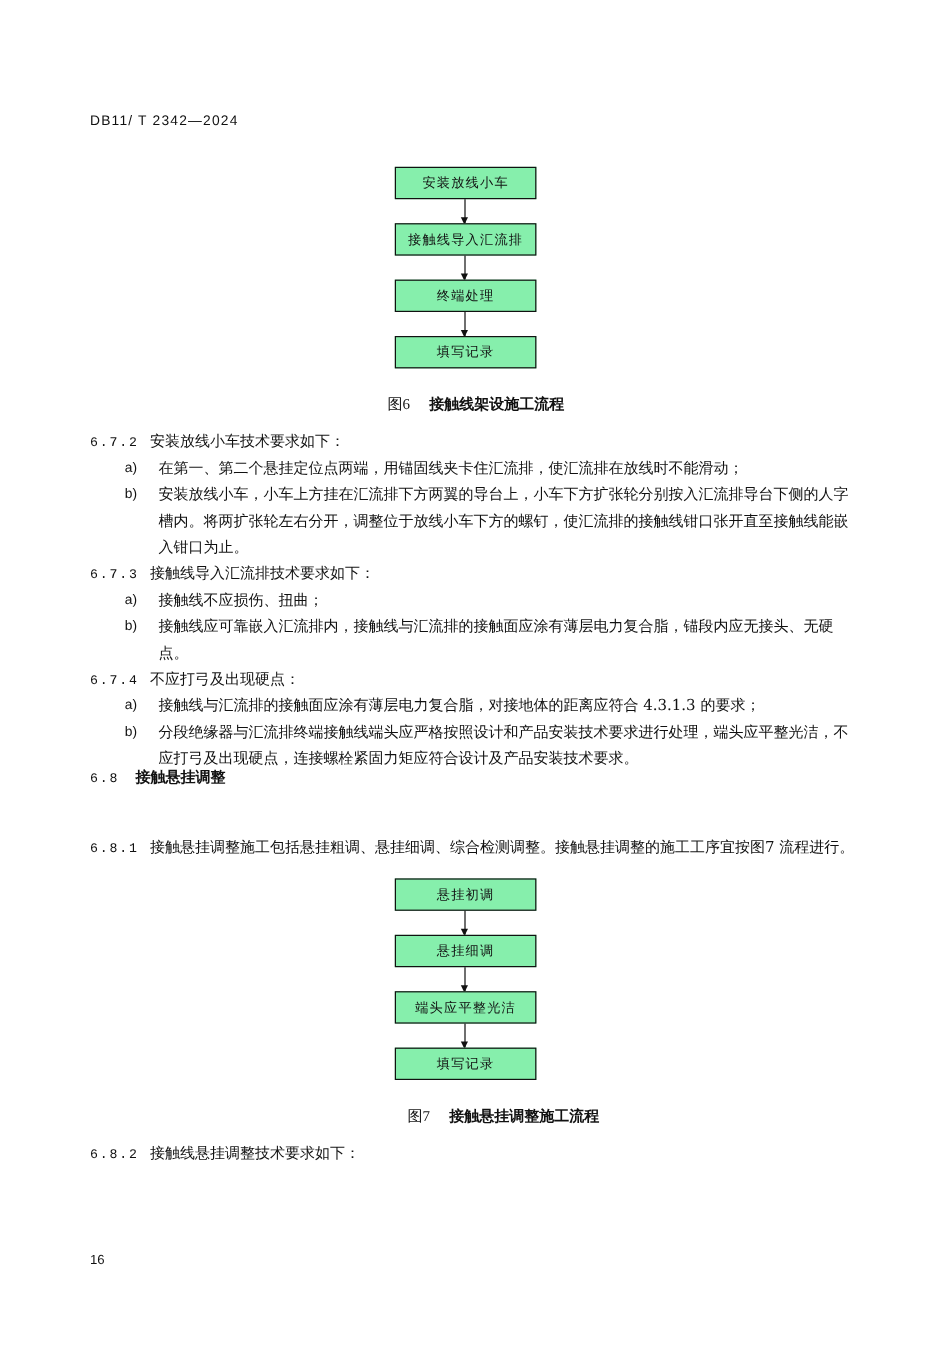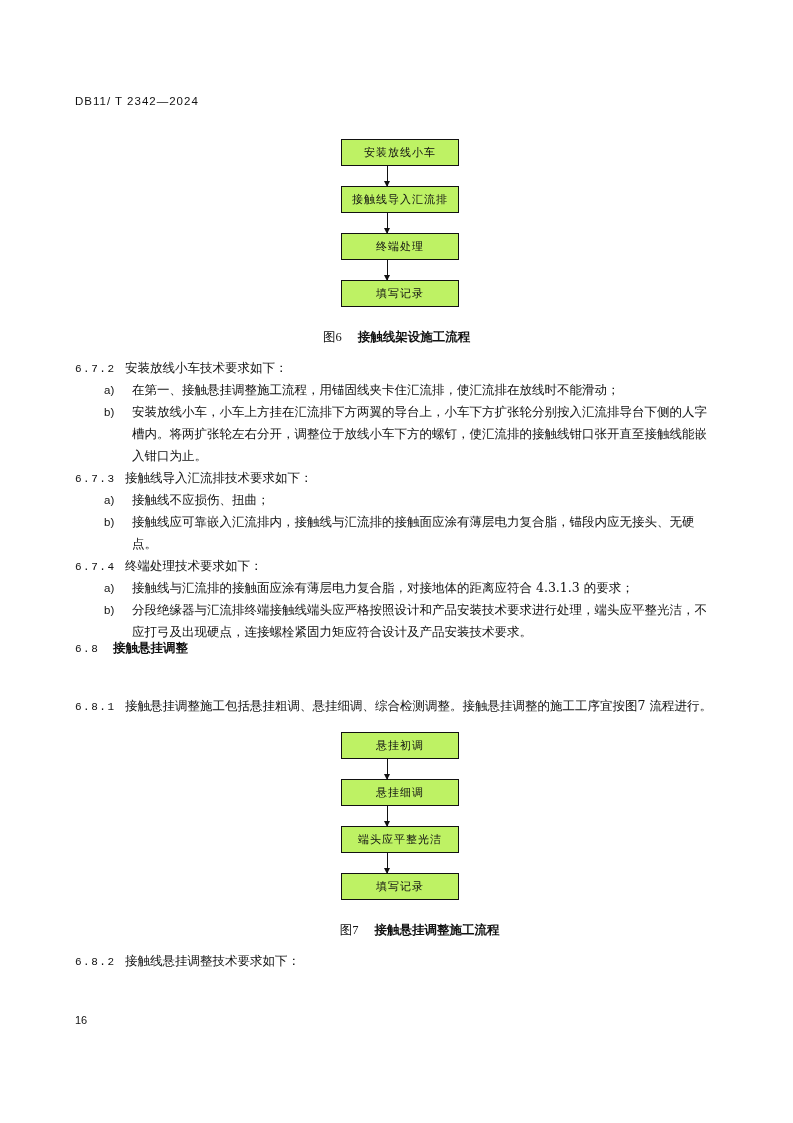--- a/index.html
+++ b/index.html
@@ -1,39 +1,39 @@
 <!DOCTYPE html>
 <html><head>
 <meta charset="utf-8">
 <style>
   html, body { margin: 0; padding: 0; background: #ffffff; }
   body { width: 793px; height: 1123px; position: relative; overflow: hidden;
          font-family: "DejaVu Serif", "Liberation Serif", serif; color: #111; }
   .hdr { position: absolute; left: 75px; top: 95px; font-size: 11.5px; letter-spacing: 1px;
          font-family: "Liberation Sans", sans-serif; }
   .flow { position: absolute; left: 329px; width: 118px; }
-  .box { position: absolute; left: 12px; width: 116px; height: 25px; border: 1px solid #111;
+  .box { position: absolute; left: 0; width: 116px; height: 25px; border: 1px solid #111;
          display: flex; align-items: center; justify-content: center; font-size: 11px;
-         letter-spacing: 1px; background: #bef264; }
+         letter-spacing: 1px; background: #86efac; }
   .arrow { position: absolute; left: 58px; width: 1px; background: #111; }
   .arrow::after { content: ""; position: absolute; left: -3px; bottom: -1px; width: 0; height: 0;
          border-left: 3.5px solid transparent; border-right: 3.5px solid transparent;
          border-top: 6px solid #111; }
   .cap { position: absolute; left: 0; width: 793px; text-align: center; font-size: 12.5px;
          font-weight: bold; font-family: "DejaVu Sans", sans-serif; }
   .cap .num { font-weight: normal; margin-right: 16px; font-family: "Liberation Serif", serif; }
   .para { position: absolute; font-size: 12.5px; line-height: 22px; }
   .secno { font-family: "Liberation Mono", monospace; font-size: 11px; letter-spacing: 1.5px;
            display: inline-block; width: 50px; }
   .li { position: absolute; left: 104px; width: 605px; font-size: 12.5px; line-height: 22px; }
   .li .mk { position: absolute; left: 0; top: 0; font-family: "Liberation Sans", sans-serif; font-size: 11.5px; }
   .li .tx { display: block; margin-left: 28px; }
   .h2 { position: absolute; left: 75px; font-size: 12.5px; font-weight: bold; font-family: "DejaVu Sans", sans-serif; }
   .h2 .secno { font-weight: normal; width: 38px; }
-  .pageno { position: absolute; left: 75px; top: 1014px; font-size: 11px; font-family: "Liberation Sans", sans-serif; }
+  .pageno { position: absolute; left: 75px; top: 1044px; font-size: 11px; font-family: "Liberation Sans", sans-serif; }
 </style>
 </head>
 <body>
 
 <div class="hdr">DB11/ T 2342—2024</div>
 
 <div class="flow" style="top:139px;">
   <div class="box" style="top:0;">安装放线小车</div>
   <div class="arrow" style="top:27px;height:20px;"></div>
   <div class="box" style="top:47px;">接触线导入汇流排</div>
@@ -44,41 +44,41 @@
 </div>
 <div class="cap" style="top:329px;">
   <span class="num">图6</span><span>接触线架设施工流程</span>
 </div>
 
 <div class="para" style="left:75px;top:357px;">
   <span class="secno">6.7.2</span><span>安装放线小车技术要求如下：</span>
 </div>
 <div class="li" style="top:379px;">
   <span class="mk">a)</span>
-  <span class="tx">在第一、接触悬挂调整施工流程，用锚固线夹卡住汇流排，使汇流排在放线时不能滑动；</span>
+  <span class="tx">在第一、第二个悬挂定位点两端，用锚固线夹卡住汇流排，使汇流排在放线时不能滑动；</span>
 </div>
 <div class="li" style="top:401px;">
   <span class="mk">b)</span>
   <span class="tx">安装放线小车，小车上方挂在汇流排下方两翼的导台上，小车下方扩张轮分别按入汇流排导台下侧的人字槽内。将两扩张轮左右分开，调整位于放线小车下方的螺钉，使汇流排的接触线钳口张开直至接触线能嵌入钳口为止。</span>
 </div>
 
 <div class="para" style="left:75px;top:467px;">
   <span class="secno">6.7.3</span><span>接触线导入汇流排技术要求如下：</span>
 </div>
 <div class="li" style="top:489px;">
   <span class="mk">a)</span>
   <span class="tx">接触线不应损伤、扭曲；</span>
 </div>
 <div class="li" style="top:511px;">
   <span class="mk">b)</span>
   <span class="tx">接触线应可靠嵌入汇流排内，接触线与汇流排的接触面应涂有薄层电力复合脂，锚段内应无接头、无硬点。</span>
 </div>
 
 <div class="para" style="left:75px;top:555px;">
-  <span class="secno">6.7.4</span><span>终端处理技术要求如下：</span>
+  <span class="secno">6.7.4</span><span>不应打弓及出现硬点：</span>
 </div>
 <div class="li" style="top:577px;">
   <span class="mk">a)</span>
   <span class="tx">接触线与汇流排的接触面应涂有薄层电力复合脂，对接地体的距离应符合 4.3.1.3 的要求；</span>
 </div>
 <div class="li" style="top:599px;">
   <span class="mk">b)</span>
   <span class="tx">分段绝缘器与汇流排终端接触线端头应严格按照设计和产品安装技术要求进行处理，端头应平整光洁，不应打弓及出现硬点，连接螺栓紧固力矩应符合设计及产品安装技术要求。</span>
 </div>
 

